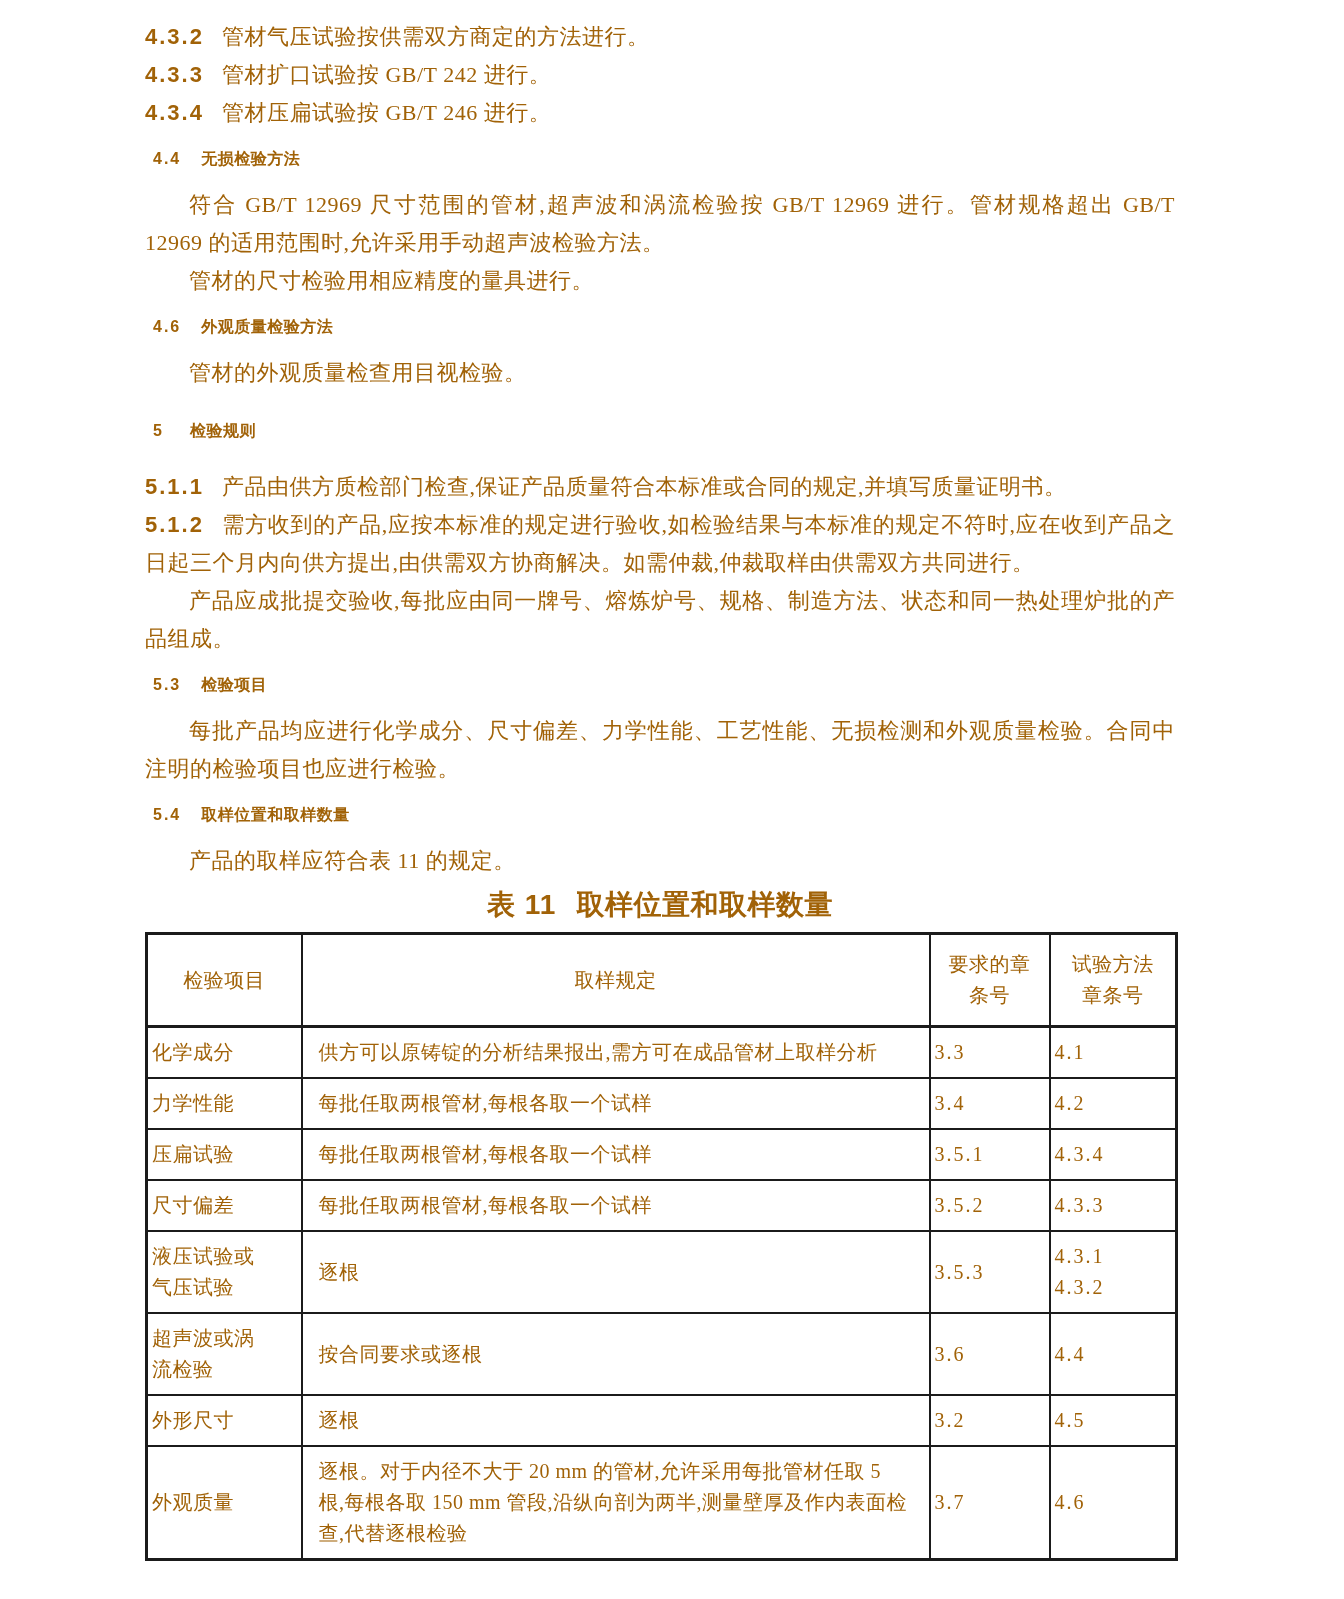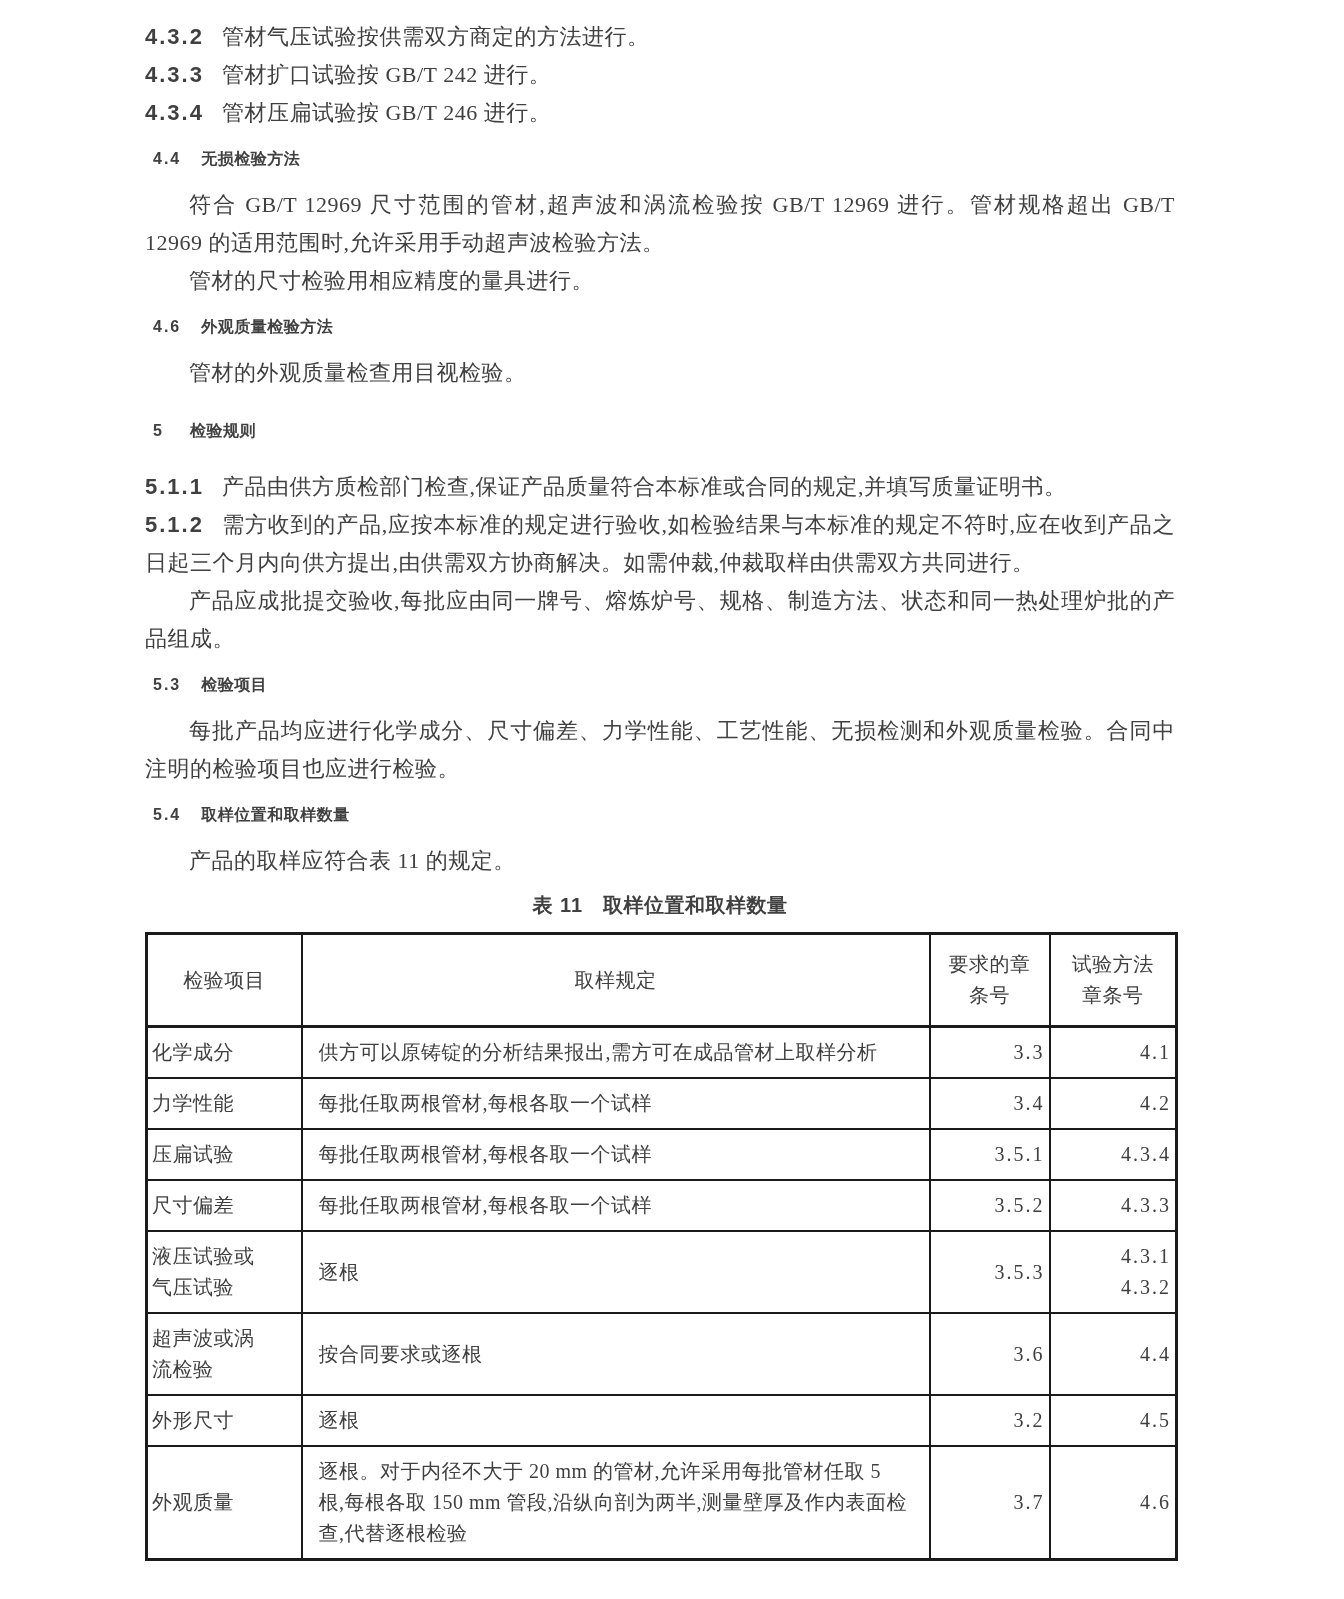--- a/index.html
+++ b/index.html
@@ -2,21 +2,21 @@
 <html><head>
 <meta charset="utf-8">
 <style>
   html,body { margin:0; padding:0; background:#e8e8e8; }
   .page {
     position: relative;
     width: 1344px;
     height: 1599px;
     margin: 0 auto;
     background: #ffffff;
-    color: #404040;
+    color: #a16207;
     font-family: "Liberation Serif", "DejaVu Serif", serif;
     font-size: 22px;
     letter-spacing: 0.5px;
     box-sizing: border-box;
     padding: 18px 169px 0 145px;
     overflow: hidden;
   }
   .content { width: 1030px; }
   p { margin: 0; line-height: 38px; }
   .clause { text-align: justify; }
@@ -36,21 +36,21 @@
   }
   .heading .num { margin-right: 20px; letter-spacing: 2px; }
   .chapter { margin-top: 20px; margin-bottom: 18px; }
   .chapter .num { margin-right: 26px; }
   .table-caption {
     font-family: "Liberation Sans", "DejaVu Sans", sans-serif;
     font-weight: bold;
     text-align: center;
     line-height: 34px;
     margin: 8px 0 10px 0;
-    font-size: 20px;
+    font-size: 28px;
   }
   .table-caption .cap-num { margin-right: 20px; letter-spacing: 1px; }
   table.sample {
     border-collapse: collapse;
     width: 1030px;
     table-layout: fixed;
     font-size: 20px;
     border: 3px solid #1b1b1b;
   }
   table.sample th, table.sample td {
@@ -64,21 +64,21 @@
     height: 88px;
     white-space: pre-line;
     text-align: center;
   }
   col.c1 { width: 155px; }
   col.c2 { width: 628px; }
   col.c3 { width: 120px; }
   col.c4 { width: 127px; }
   td.cell-item { text-align: left; white-space: pre-line; padding: 9px 4px; }
   td.cell-rule { text-align: left; padding: 9px 16px; margin-top: 16px; }
-  td.cell-req, td.cell-method { text-align: right; white-space: pre-line; padding: 9px 4px; letter-spacing: 2px; }
+  td.cell-req, td.cell-method { text-align: left; white-space: pre-line; padding: 9px 4px; letter-spacing: 2px; }
 </style>
 </head>
 <body>
 
 <div class="page">
   <div class="content">
 
     <p class="clause"><span class="num">4.3.2</span><span>管材气压试验按供需双方商定的方法进行。</span></p>
     <p class="clause"><span class="num">4.3.3</span><span>管材扩口试验按 GB/T 242 进行。</span></p>
     <p class="clause"><span class="num">4.3.4</span><span>管材压扁试验按 GB/T 246 进行。</span></p>

